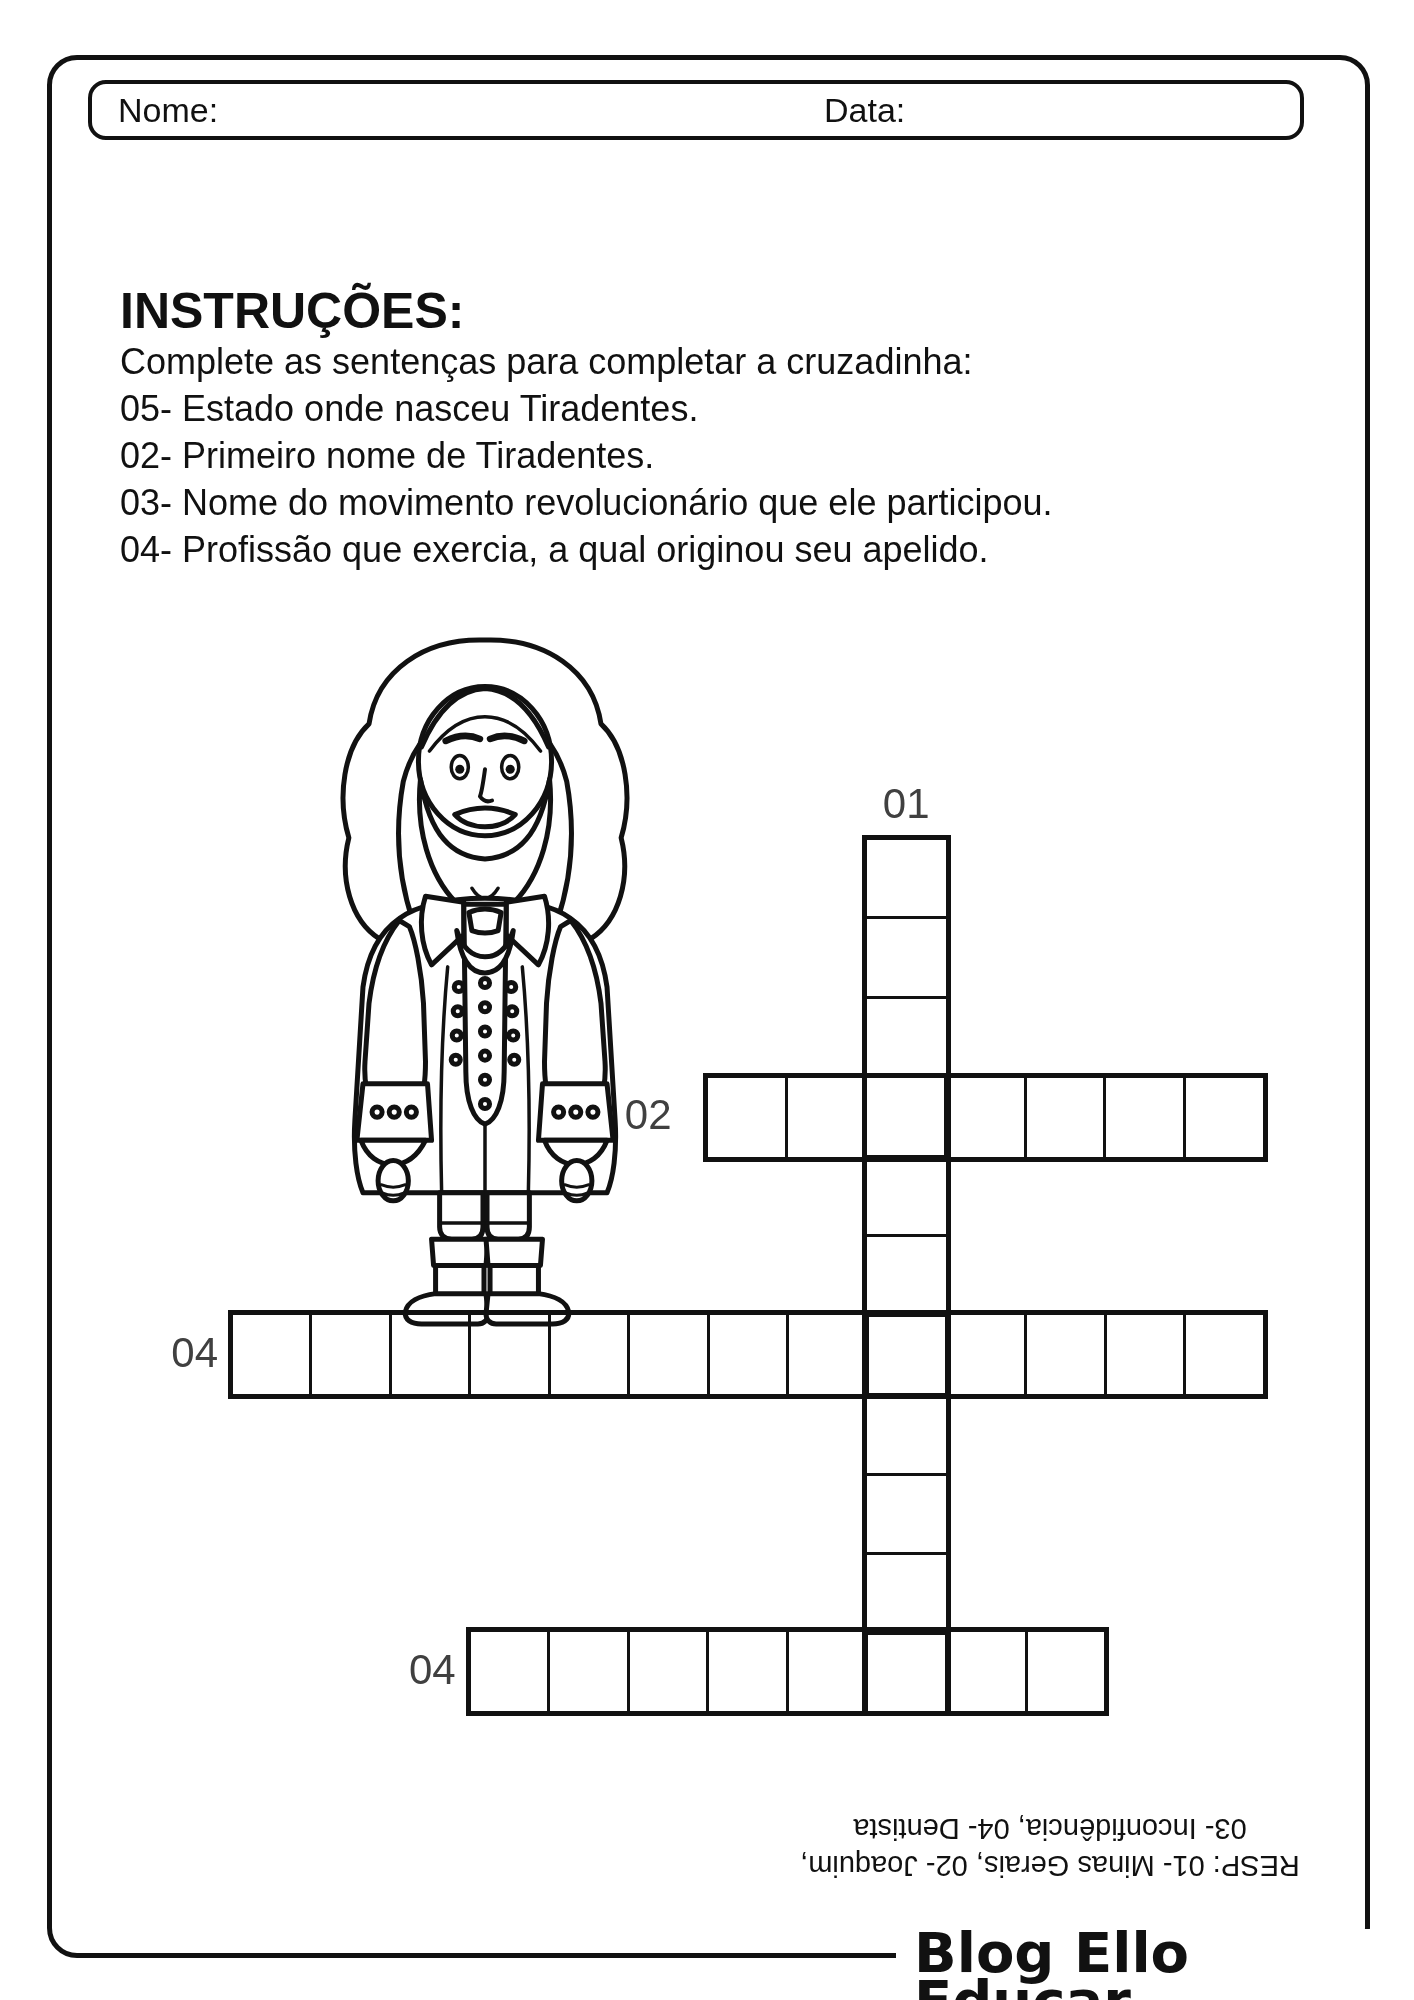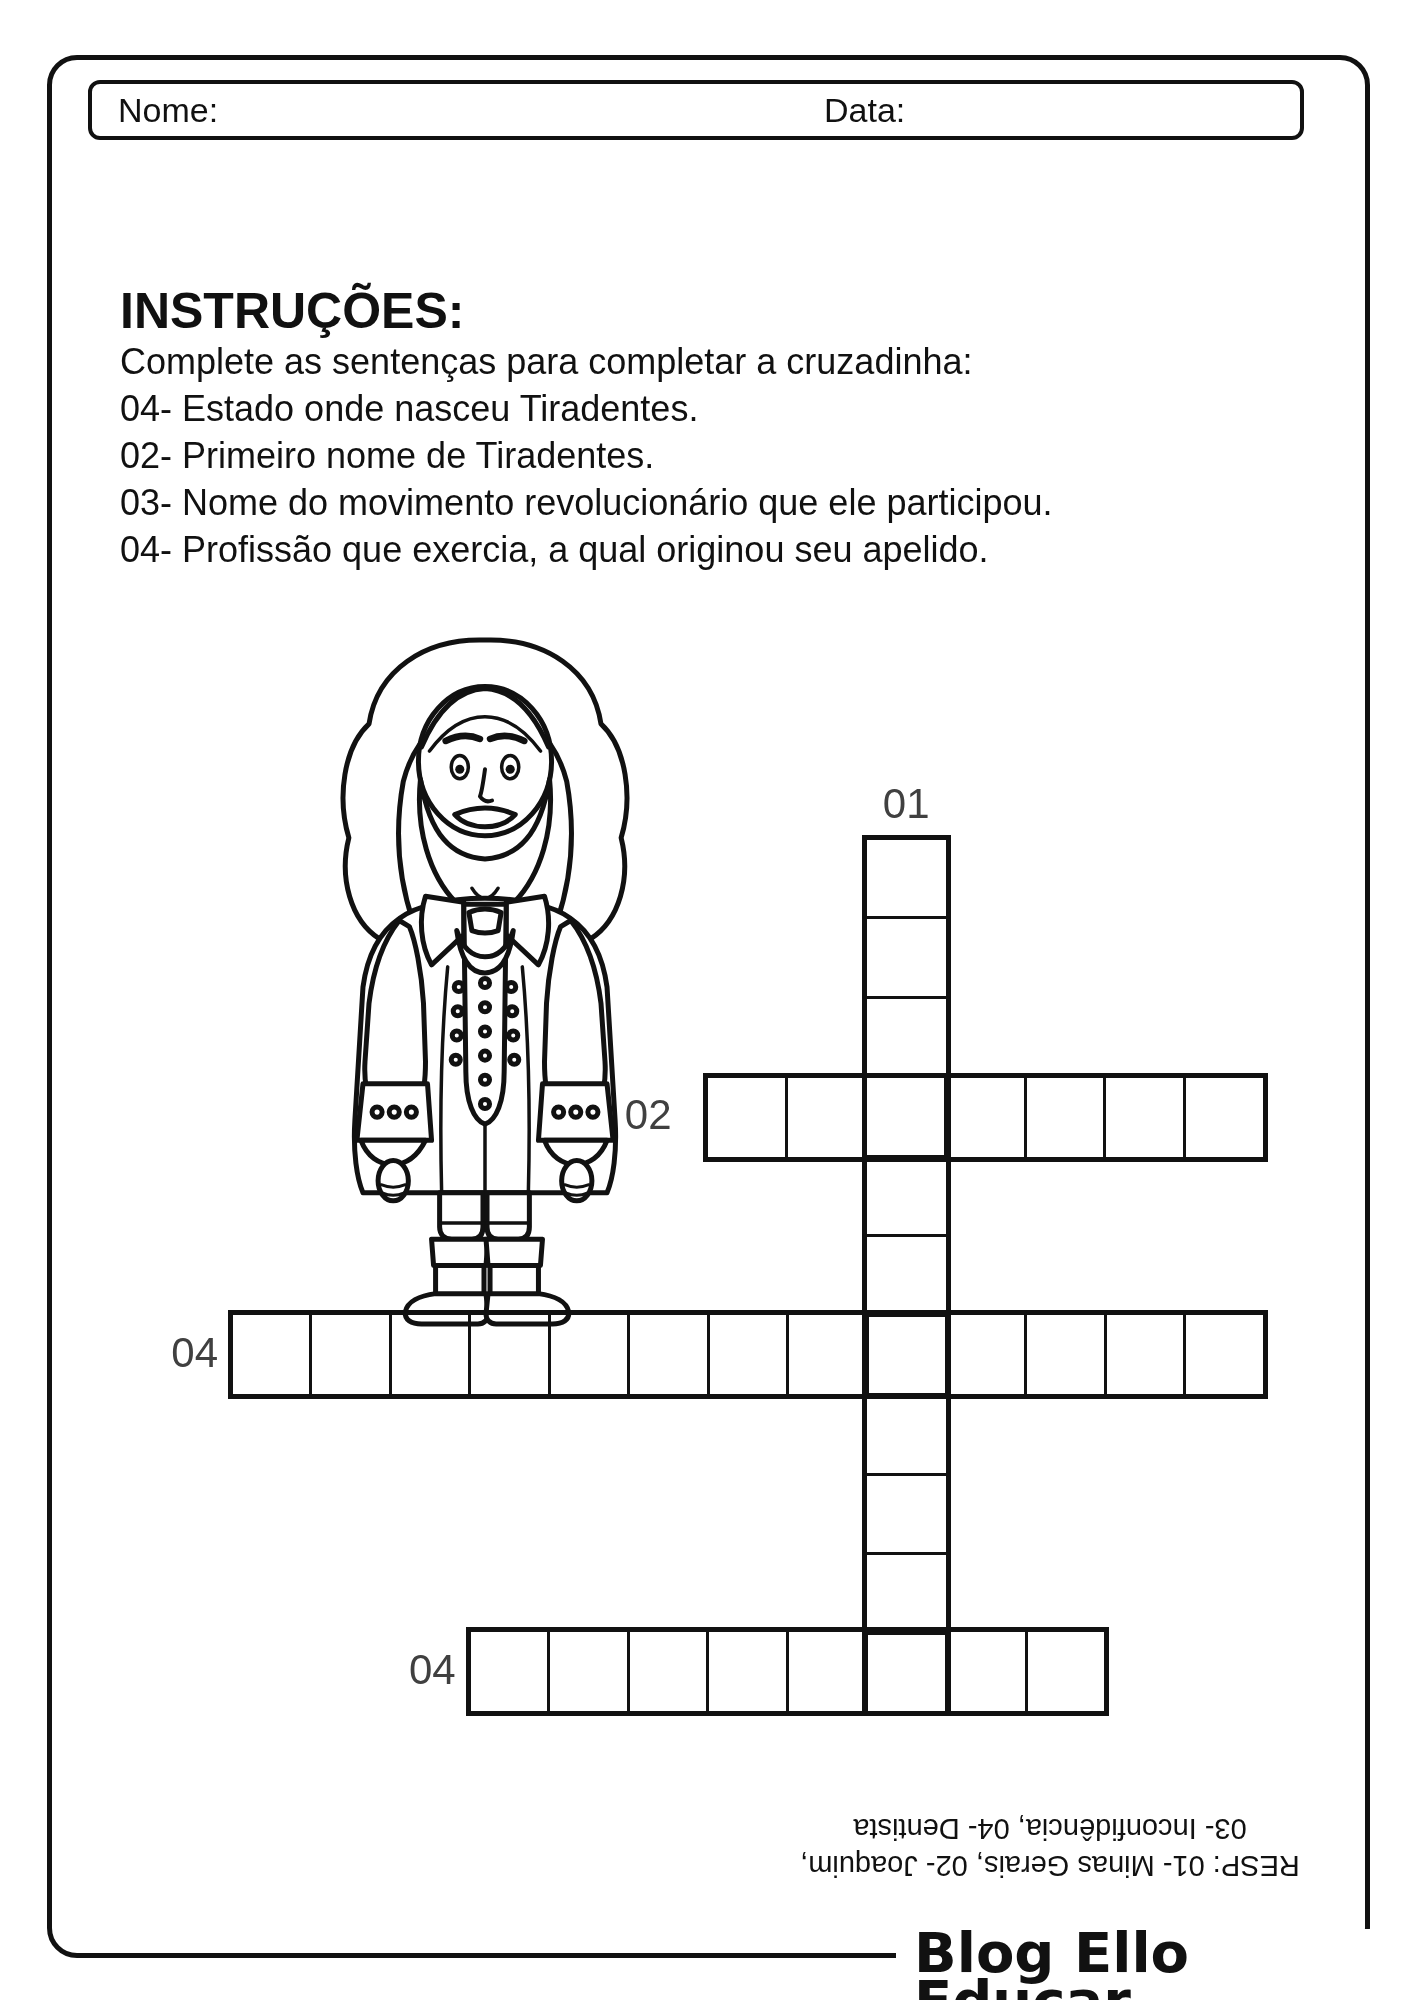--- a/index.html
+++ b/index.html
@@ -1,21 +1,21 @@
 <!DOCTYPE html>
 <html><head>
 <meta charset="utf-8">
 <style>
   html,body{margin:0;padding:0;background:#fff;}
   .page{position:relative;width:1414px;height:2000px;background:#fff;overflow:hidden;
         font-family:"Liberation Sans",sans-serif;color:#111;}
   .frame{position:absolute;left:47px;top:55px;width:1323px;height:1903px;
          border:5px solid #111;border-radius:30px;box-sizing:border-box;}
   .name-box{position:absolute;left:88px;top:80px;width:1216px;height:60px;
-            border:4px solid #111;border-radius:12px;box-sizing:border-box;
+            border:4px solid #111;border-radius:18px;box-sizing:border-box;
             display:flex;align-items:center;font-size:34px;}
   .name-label{margin-left:26px;}
   .date-label{position:absolute;left:732px;}
   .fill-space{flex:1;}
   .title{position:absolute;left:47px;top:160px;width:1323px;text-align:center;
          font-family:"DejaVu Sans",sans-serif;font-weight:bold;font-size:58px;
          letter-spacing:2px;}
   .instructions{position:absolute;left:120px;top:288px;width:1180px;font-size:36px;line-height:47px;}
   .instructions .heading{font-weight:bold;font-size:50px;margin-bottom:3px;}
   .illustration{position:absolute;left:248px;top:628px;width:474px;height:706px;}
@@ -41,21 +41,21 @@
     <span class="name-label">Nome:</span>
     <span class="fill-space"></span>
     <span class="date-label">Data:</span>
     <span></span>
   </div>
 
 
   <div class="instructions">
     <div class="heading">INSTRUÇÕES:</div>
     <div>Complete as sentenças para completar a cruzadinha:</div>
-    <div>04- Estado onde nasceu Tiradentes.</div>
+    <div>05- Estado onde nasceu Tiradentes.</div>
     <div>02- Primeiro nome de Tiradentes.</div>
     <div>03- Nome do movimento revolucionário que ele participou.</div>
     <div>04- Profissão que exercia, a qual originou seu apelido.</div>
   </div>
 
   <svg class="illustration" viewBox="0 0 470 700" fill="white" stroke="#111" stroke-width="5" stroke-linecap="round" stroke-linejoin="round">
 
     <path d="M235,12 C175,10 128,42 120,95 C95,118 88,168 100,208 C90,248 102,290 130,308
              C146,318 162,312 164,292 C148,245 146,196 154,152 C166,106 196,82 235,82
              C274,82 304,106 316,152 C324,196 322,245 306,292 C308,312 324,318 340,308

